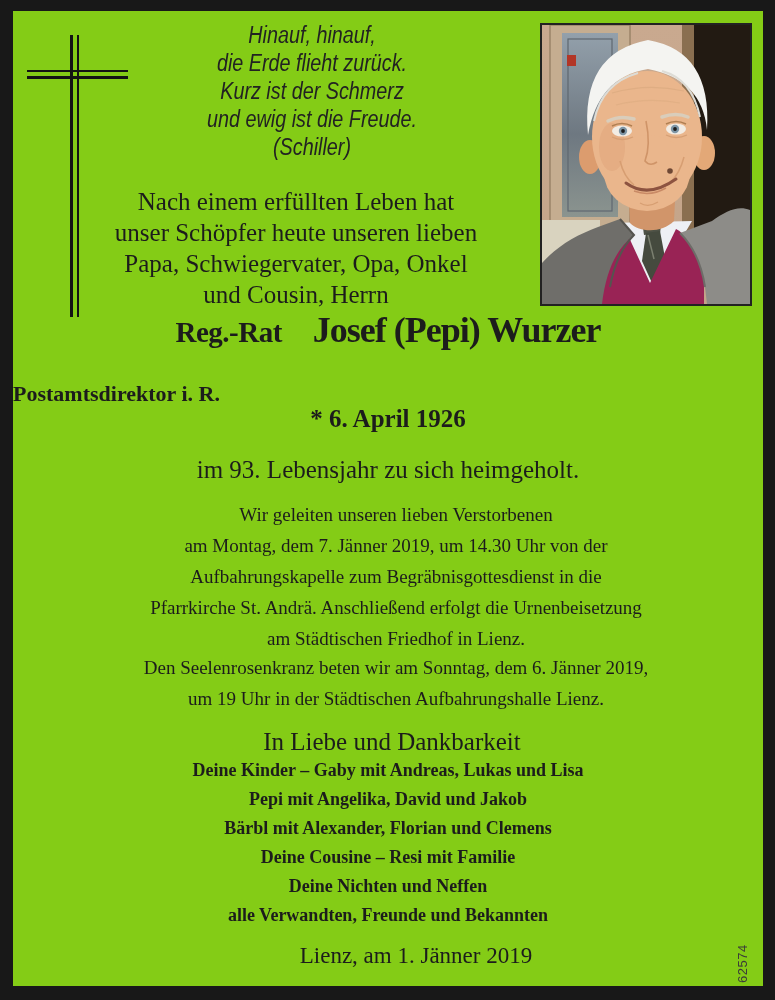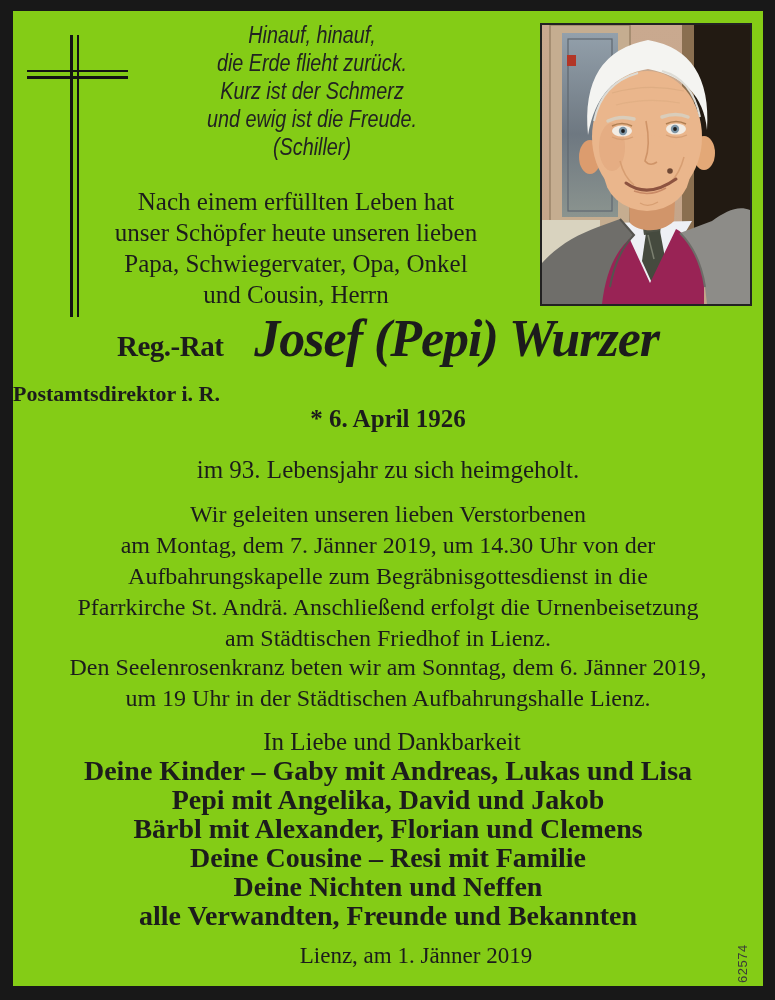--- a/index.html
+++ b/index.html
@@ -17,32 +17,32 @@
         transform:scaleX(0.86);transform-origin:50% 0;color:#222;}
 
   
   .photo{position:absolute;left:527px;top:12px;width:212px;height:283px;margin:0;border:2px solid #222;box-sizing:border-box;background:#c7a78d;}
   .photo svg{display:block;width:100%;height:100%;}
 
   .intro{position:absolute;left:23px;top:175px;width:520px;text-align:center;font-size:25px;line-height:31px;}
 
   .name-row{position:absolute;left:0;top:298px;width:750px;display:flex;justify-content:center;align-items:baseline;gap:31px;white-space:nowrap;}
   .name-prefix{font-weight:bold;font-size:29px;letter-spacing:-0.5px;}
-  .name-main{font-weight:bold;font-size:52px;letter-spacing:-1px;font-style:italic;}
+  .name-main{font-weight:bold;font-size:36px;letter-spacing:-1px;}
 
   .profession{position:absolute;left:0;top:370px;width:750px;text-align:left;font-weight:bold;font-size:22px;}
   .dates{position:absolute;left:0;top:394px;width:750px;display:flex;justify-content:center;gap:34px;font-weight:bold;font-size:25px;}
 
   .body1{position:absolute;left:0;top:445px;width:750px;text-align:center;font-size:25px;}
-  .para{position:absolute;left:0;width:750px;text-align:center;font-size:24px;line-height:31px;}
+  .para{position:absolute;left:8px;width:750px;text-align:center;font-size:19px;line-height:31px;}
   .p2{top:488px;}
   .p3{top:641px;}
 
   .thanks{position:absolute;left:4px;top:717px;width:750px;text-align:center;font-size:25px;}
-  .mourners{position:absolute;left:0;top:745px;width:750px;text-align:center;font-weight:bold;font-size:28px;line-height:29px;}
+  .mourners{position:absolute;left:0;top:745px;width:750px;text-align:center;font-weight:bold;font-size:18px;line-height:29px;}
 
   .place-date{position:absolute;left:0;top:932px;width:750px;text-align:center;font-size:23px;padding-left:28px;}
 
   .ref-number{position:absolute;left:722px;top:922px;width:16px;height:50px;
               font-family:"Liberation Sans",sans-serif;font-size:13px;color:#3a3a3a;
               writing-mode:vertical-rl;transform:rotate(180deg);letter-spacing:0.5px;}
 </style>
 </head>
 <body>
 

